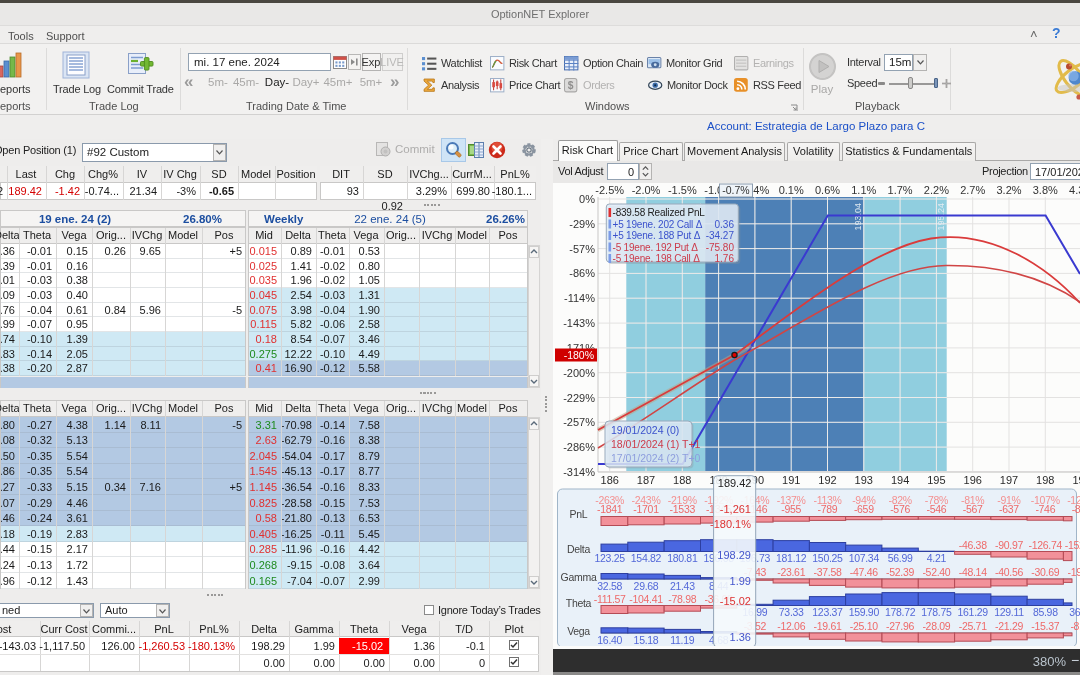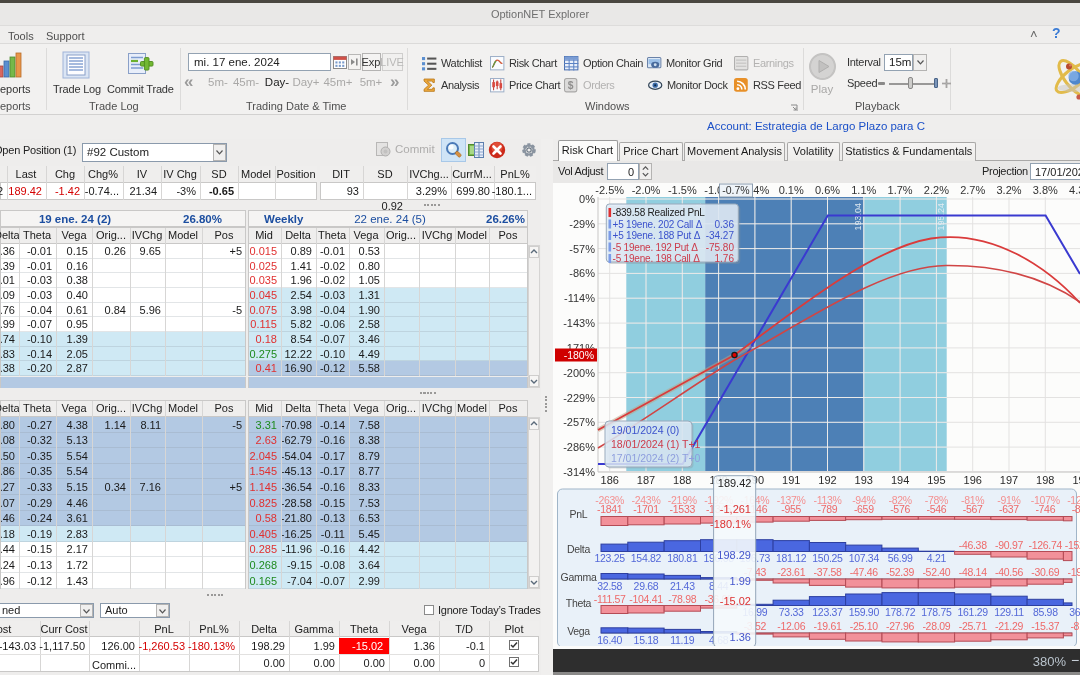--- a/index.html
+++ b/index.html
@@ -624,21 +624,21 @@
 <div class="" style="left:189px;top:637px;width:1px;height:34px;background:#d7d6d5"></div>
 <div class="" style="left:239px;top:637px;width:1px;height:34px;background:#d7d6d5"></div>
 <div class="" style="left:289px;top:637px;width:1px;height:34px;background:#d7d6d5"></div>
 <div class="" style="left:339px;top:637px;width:1px;height:34px;background:#d7d6d5"></div>
 <div class="" style="left:389px;top:637px;width:1px;height:34px;background:#d7d6d5"></div>
 <div class="" style="left:439px;top:637px;width:1px;height:34px;background:#d7d6d5"></div>
 <div class="" style="left:489px;top:637px;width:1px;height:34px;background:#d7d6d5"></div>
 <div class="" style="left:-10px;top:654px;width:549px;height:1px;background:#e2e1e0"></div>
 <span class="t hdrcell c" style="left:0;top:623px;">Cost</span>
 <span class="t hdrcell c" style="left:64px;top:623px;">Curr Cost</span>
-<span class="t hdrcell c" style="left:114px;top:623px;margin-top:36px;">Commi...</span>
+<span class="t hdrcell c" style="left:114px;top:623px;">Commi...</span>
 <span class="t hdrcell c" style="left:164px;top:623px;">PnL</span>
 <span class="t hdrcell c" style="left:214px;top:623px;">PnL%</span>
 <span class="t hdrcell c" style="left:264px;top:623px;">Delta</span>
 <span class="t hdrcell c" style="left:314px;top:623px;">Gamma</span>
 <span class="t hdrcell c" style="left:364px;top:623px;">Theta</span>
 <span class="t hdrcell c" style="left:414px;top:623px;">Vega</span>
 <span class="t hdrcell c" style="left:464px;top:623px;">T/D</span>
 <span class="t hdrcell c" style="left:514px;top:623px;">Plot</span>
 <div class="" style="left:339px;top:638px;width:50px;height:16px;background:#ff0000"></div>
 <span class="t" style="left:352px;top:640px;color:#fff">-15.02</span>

